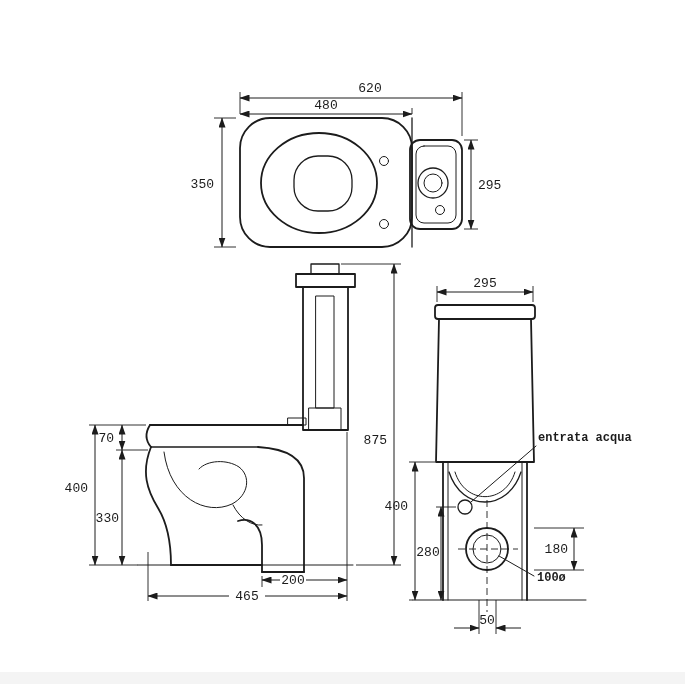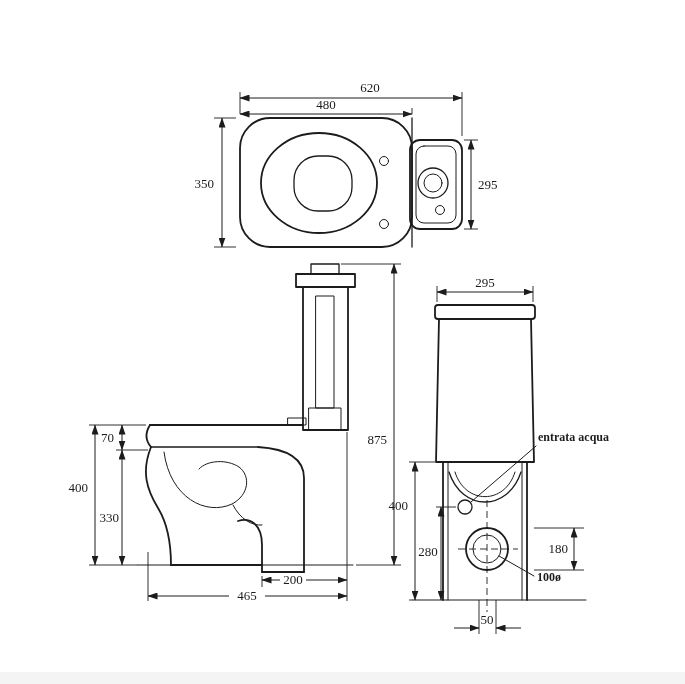--- a/index.html
+++ b/index.html
@@ -2,21 +2,21 @@
 <html style="--line: #1c1c1c; --background: #ffffff;"><head>
 <meta charset="utf-8">
 <style>
   :root{
     --line:#1c1c1c;
     --background:#ffffff;
   }
   html,body{margin:0;padding:0;background:#f4f4f4;}
   #canvas{
     width:685px;height:672px;margin:0 auto;background:var(--background);
-    font-family:Liberation Serif, serif;
+    font-family:Liberation Mono, monospace;
     position:relative;
   }
   svg{display:block;}
   .obj{fill:none;stroke:var(--line);stroke-width:1.8;stroke-linejoin:round;stroke-linecap:round;}
   .mid{fill:none;stroke:var(--line);stroke-width:1.3;stroke-linejoin:round;stroke-linecap:round;}
   .thin{fill:none;stroke:var(--line);stroke-width:1;stroke-linejoin:round;stroke-linecap:round;}
   .dim{fill:none;stroke:var(--line);stroke-width:1;}
   .ext{fill:none;stroke:var(--line);stroke-width:0.9;}
   .dash{fill:none;stroke:var(--line);stroke-width:0.9;stroke-dasharray:7 4;}
   .dimtext{font-size:13px;fill:var(--line);}

